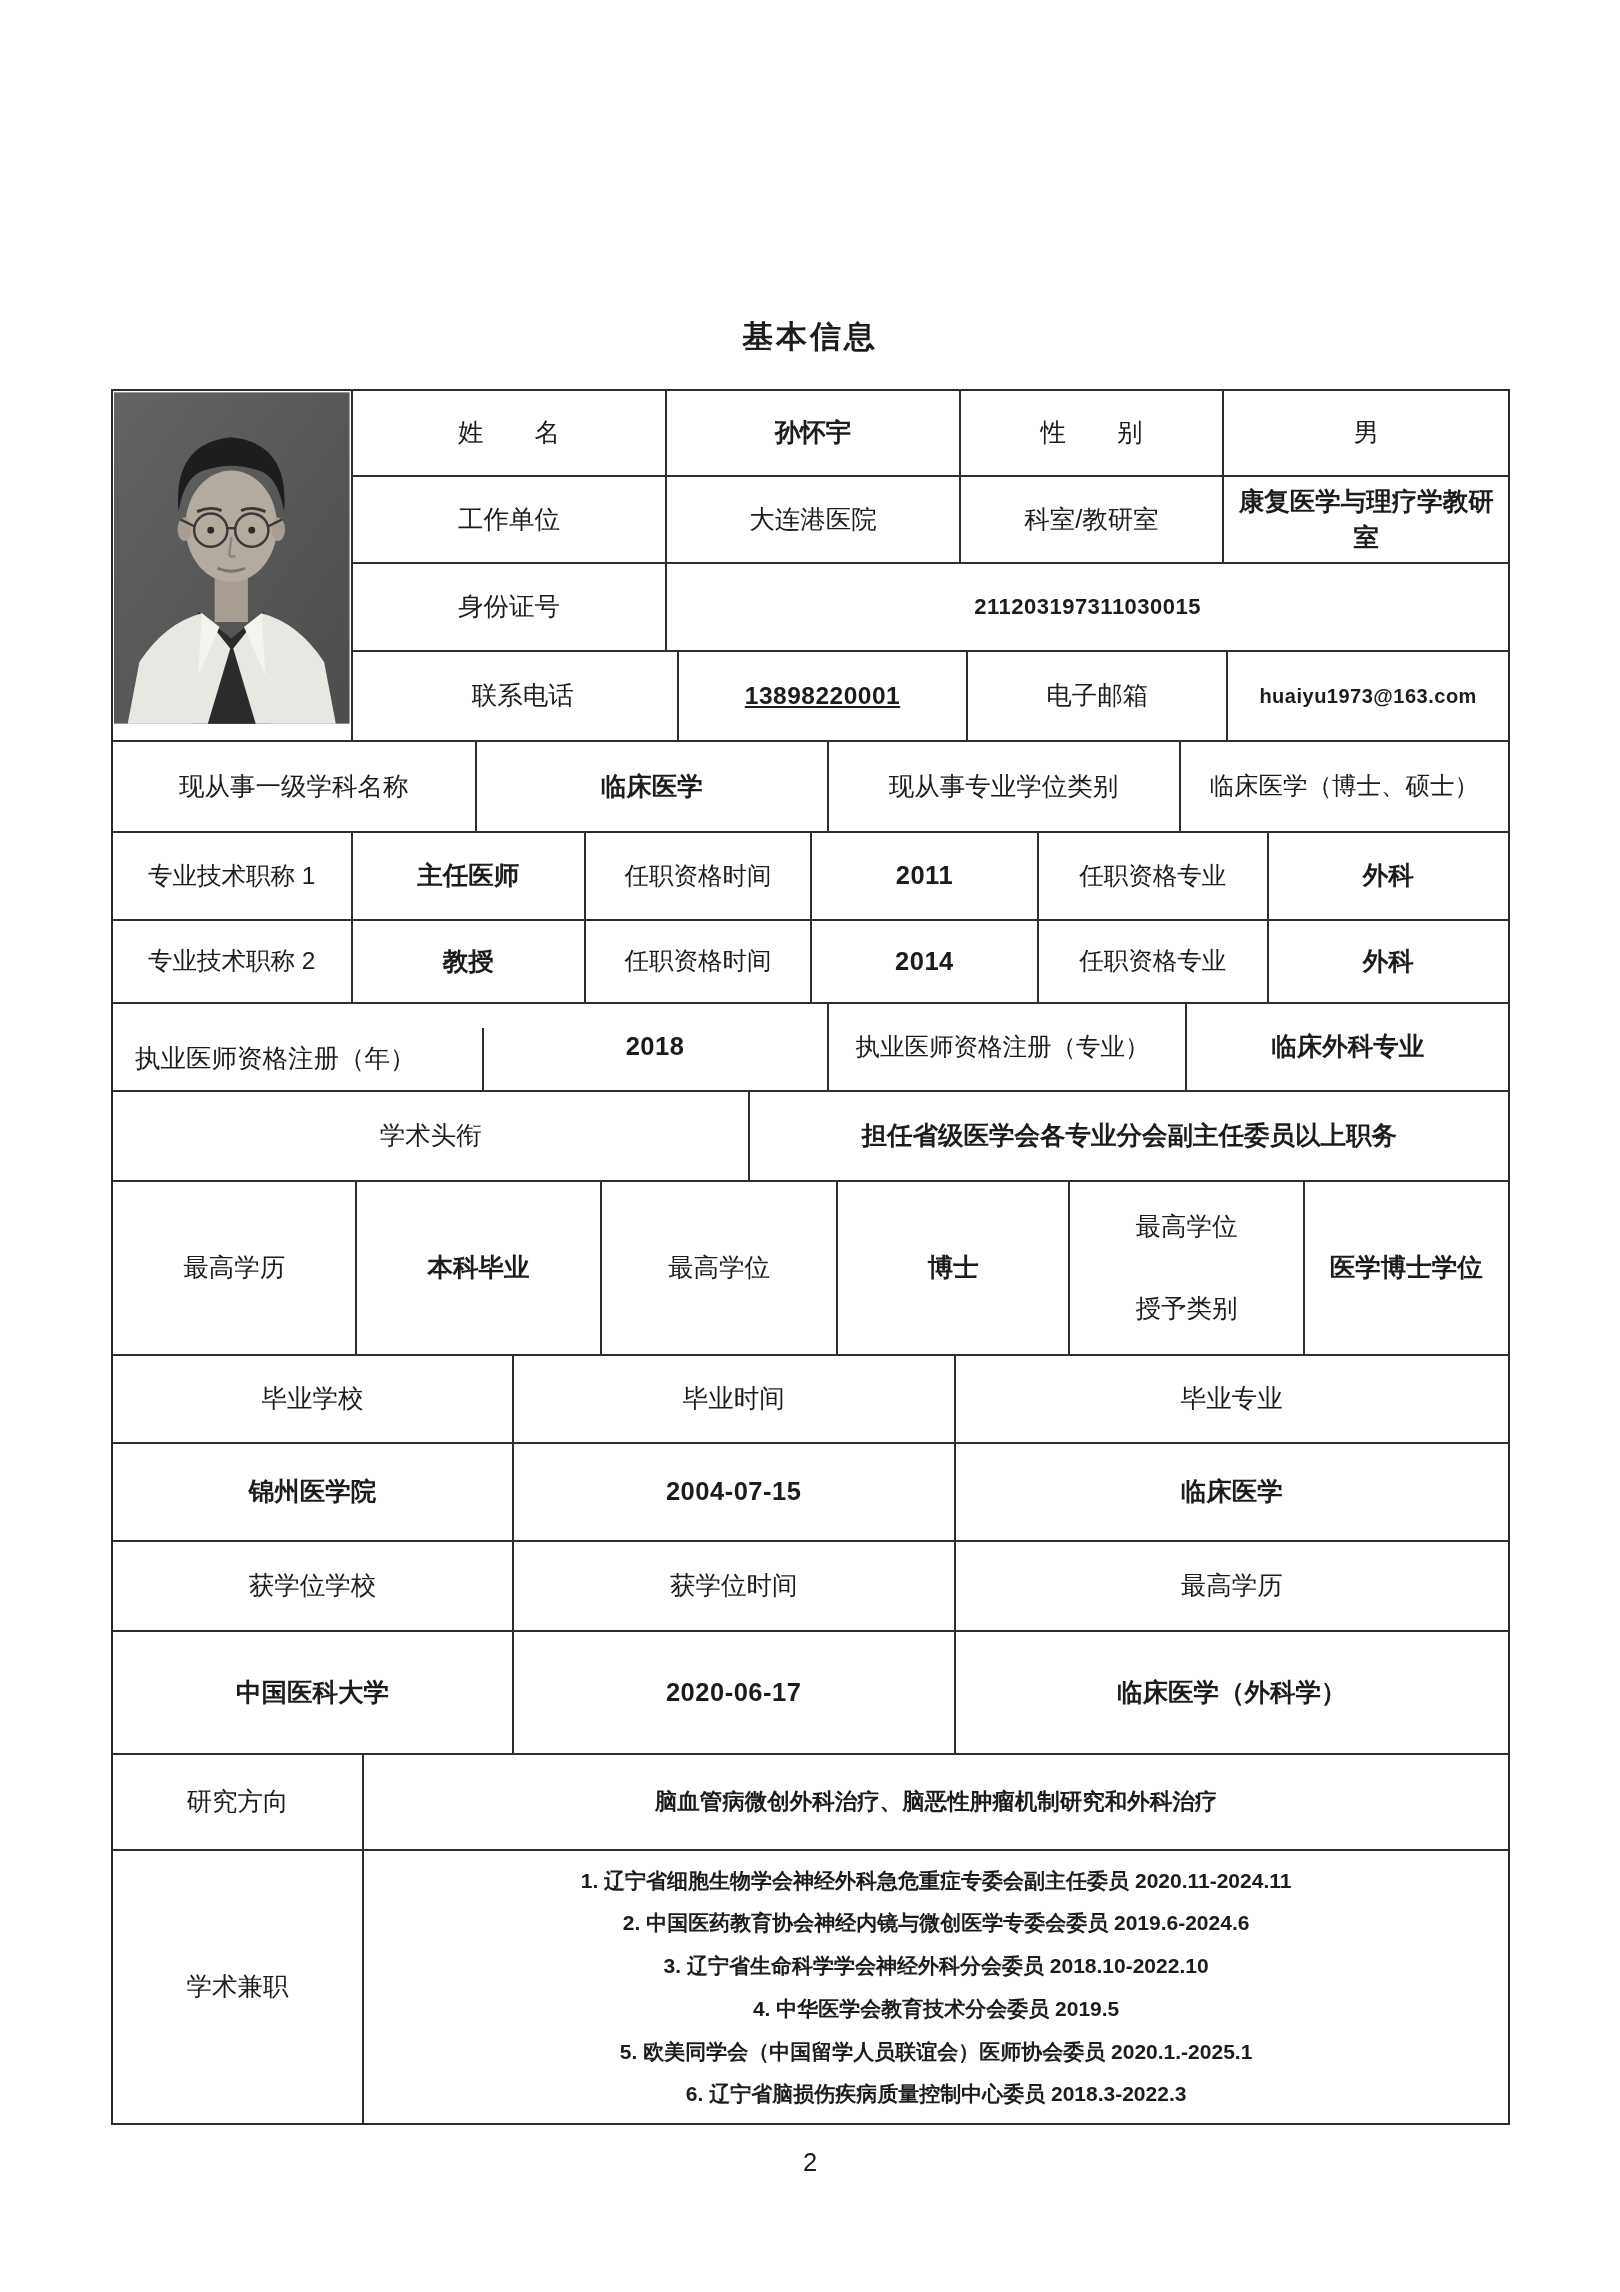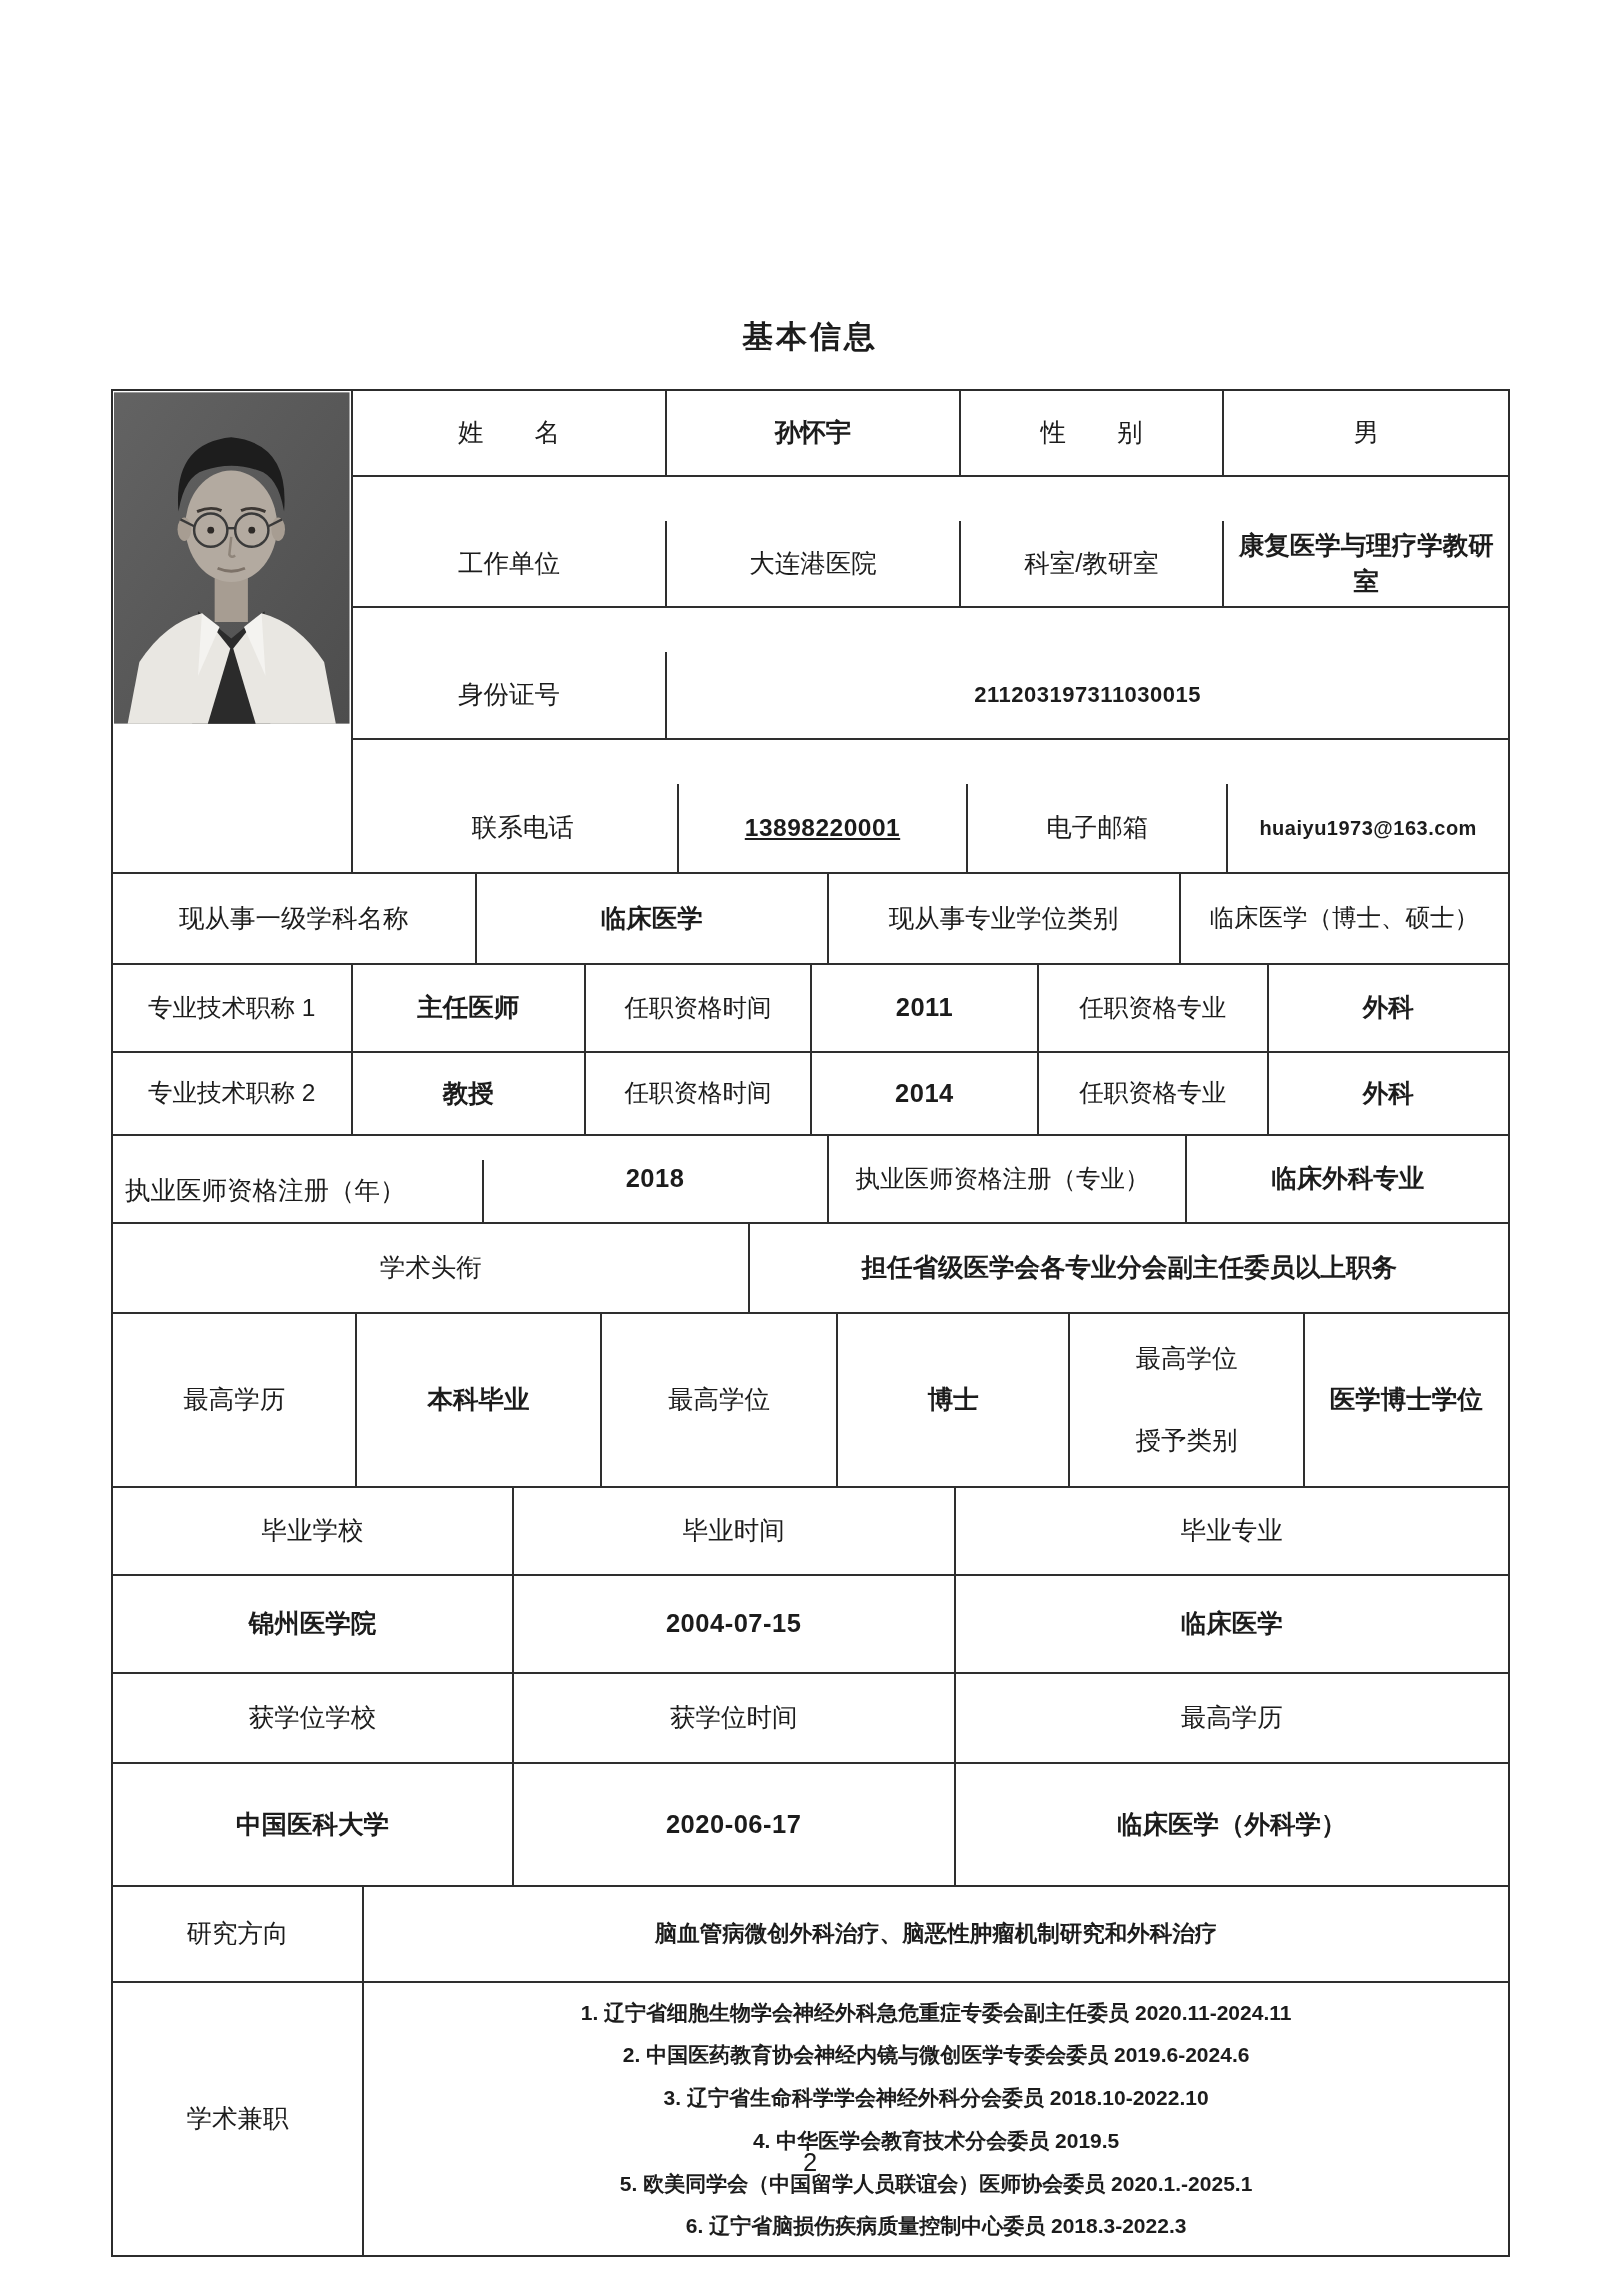--- a/index.html
+++ b/index.html
@@ -41,21 +41,21 @@
   .num{font-family:"Liberation Sans","DejaVu Sans",sans-serif;letter-spacing:0.5px;}
   
   .top-group{display:flex;border-bottom:2px solid #2e2e2e;}
   .photo-cell{
     width:17.17%;flex-shrink:0;
     border-right:2px solid #2e2e2e;box-sizing:border-box;
     display:flex;align-items:flex-start;justify-content:center;
     padding:1px;
   }
   .photo-cell svg{display:block;}
-  .top-rows{flex:1;display:flex;flex-direction:column;gap:44px;}
+  .top-rows{flex:1;display:flex;flex-direction:column;}
   .top-rows .trow:last-child{border-bottom:none;padding-left:16px;}
   
   .stacked{display:flex;flex-direction:column;justify-content:space-around;}
   .stacked span{display:block;padding:13.7px 0;}
   
   .pos-list{
     display:flex;flex-direction:column;justify-content:space-around;
     align-items:center;
     padding:7.8px 13.7px;
   }
@@ -162,21 +162,21 @@
     <div class="trow" style="height:83px">
       <div class="cell" style="width:17.17%;padding:3.9px 3.9px;font-size:24.5px;">专业技术职称 2</div>
       <div class="cell bold" style="width:16.75%">教授</div>
       <div class="cell" style="width:16.19%;padding:3.9px 3.9px;font-size:24.5px;">任职资格时间</div>
       <div class="cell bold num" style="width:16.26%">2014</div>
       <div class="cell" style="width:16.47%;padding:3.9px 3.9px;font-size:24.5px;">任职资格专业</div>
       <div class="cell bold" style="width:17.16%">外科</div>
     </div>
 
     <div class="trow" style="height:88px">
-      <div class="cell" style="width:26.56%;justify-content:flex-start;padding-left:12px;margin-top:24px;">执业医师资格注册（年）</div>
+      <div class="cell" style="width:26.56%;justify-content:flex-start;padding-left:22px;margin-top:24px;">执业医师资格注册（年）</div>
       <div class="cell bold num" style="width:24.74%">2018</div>
       <div class="cell" style="width:25.72%;justify-content:flex-start;padding-left:27px;font-size:24.5px;">执业医师资格注册（专业）</div>
       <div class="cell bold" style="width:22.98%">临床外科专业</div>
     </div>
 
     <div class="trow" style="height:90px">
       <div class="cell" style="width:45.69%">学术头衔</div>
       <div class="cell bold" style="width:54.31%">担任省级医学会各专业分会副主任委员以上职务</div>
     </div>
 

